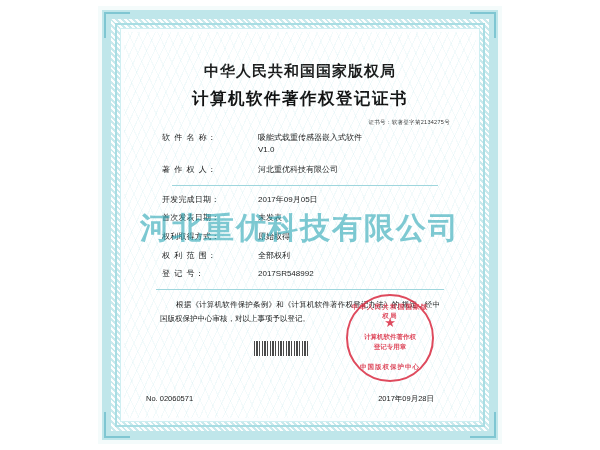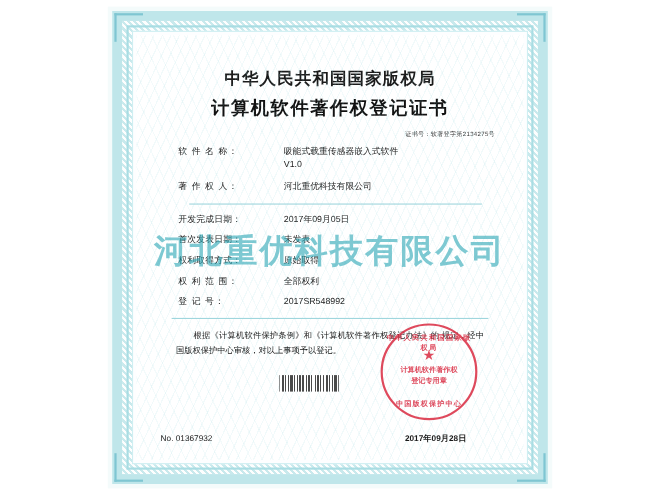--- a/index.html
+++ b/index.html
@@ -228,23 +228,22 @@
     position: absolute;
     left: 0; right: 0;
     bottom: 14px;
     display: flex;
     justify-content: space-between;
     padding: 0 22px;
     font-size: 7.5px;
     color: #1a1a1a;
   }
   .footer .issue-date {
-    margin-right: 30px;
+    margin-right: 20px;
     font-size: 7.5px;
-    font-weight: bold;
   }
 
   
   #watermark {
     position: absolute;
     left: 0;
     top: 208px;
     width: 600px;
     text-align: center;
     font-family: "Liberation Serif", serif;
@@ -335,20 +334,20 @@
       <div class="seal-arc-top">中华人民共和国国家版权局</div>
       <div class="seal-star">★</div>
       <div class="seal-center">
         <div>计算机软件著作权</div>
         <div>登记专用章</div>
       </div>
       <div class="seal-bottom">中国版权保护中心</div>
     </div>
 
     <div class="footer">
-      <div>No. 01367932</div>
+      <div>No. 02060571</div>
       <div class="issue-date">2017年09月28日</div>
     </div>
 
   </div>
 </div>
 
 <div id="watermark">河北重优科技有限公司</div>
 
 </body></html>

